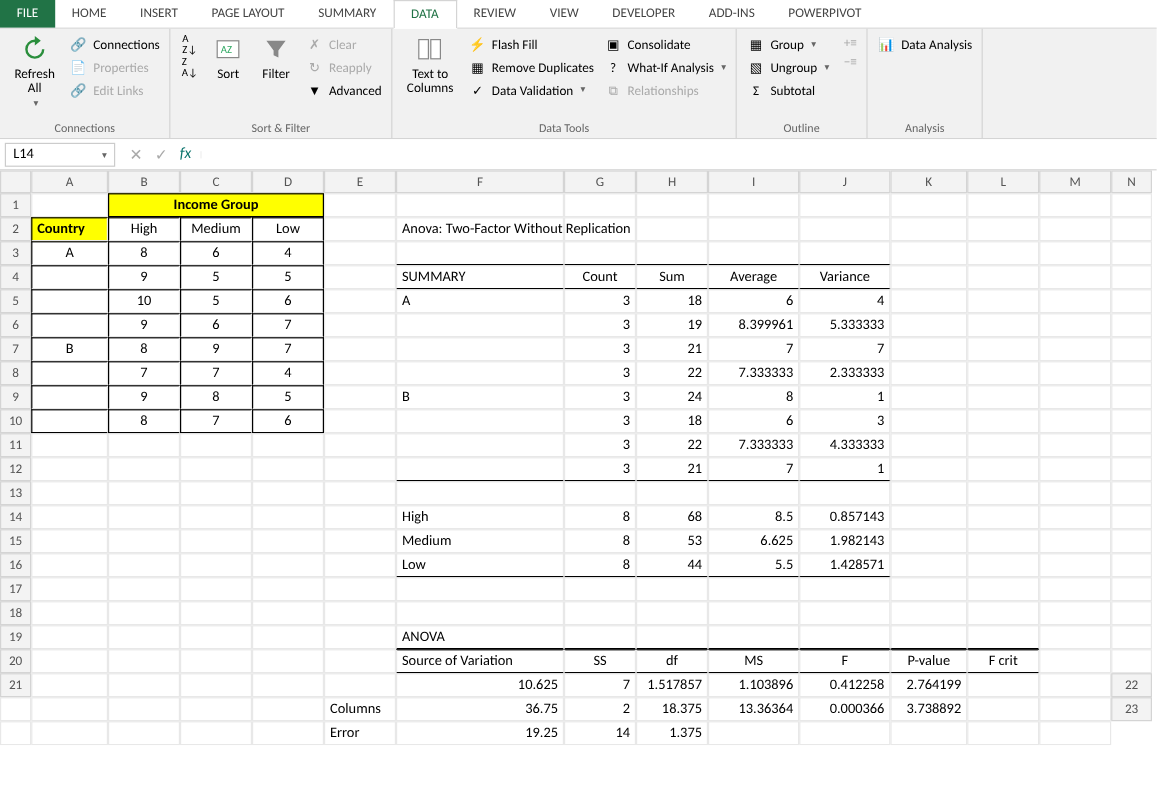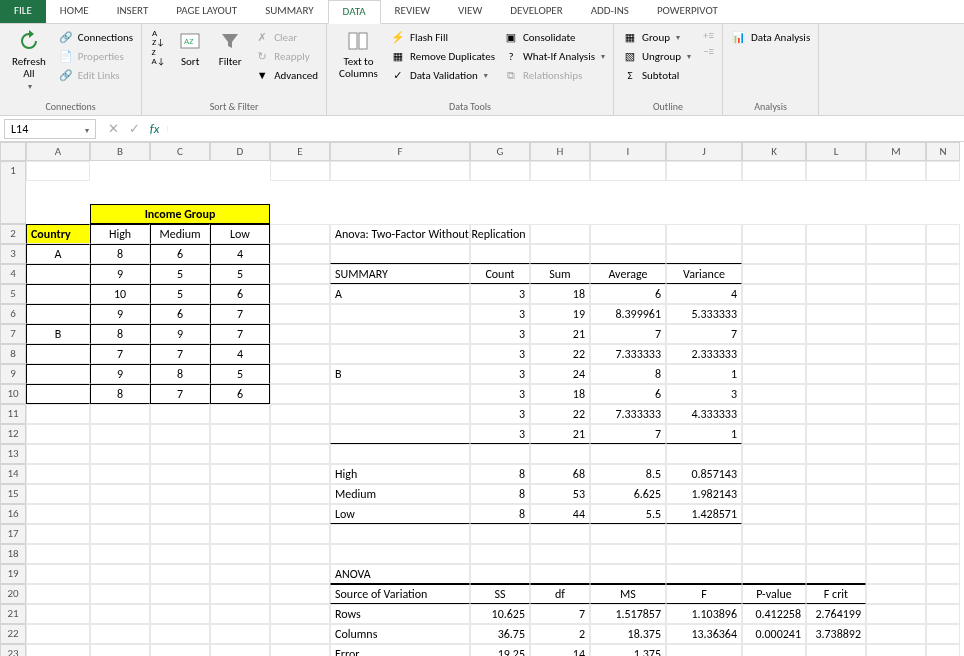--- a/index.html
+++ b/index.html
@@ -253,21 +253,21 @@
   <div class="hdr">G</div>
   <div class="hdr">H</div>
   <div class="hdr">I</div>
   <div class="hdr">J</div>
   <div class="hdr">K</div>
   <div class="hdr">L</div>
   <div class="hdr">M</div>
   <div class="hdr">N</div>
 <div class="rowhdr">1</div>
     <div class="cell"></div>
-    <div class="cell yellow b c bordT bordL bordR bordB" style="grid-column: span 3; margin-top: 43px;">Income Group</div>
+    <div class="cell yellow b c bordT bordL bordR bordB" style="grid-column: span 3;">Income Group</div>
     <div class="cell"></div>
     <div class="cell"></div>
     <div class="cell"></div>
     <div class="cell"></div>
     <div class="cell"></div>
     <div class="cell"></div>
     <div class="cell"></div>
     <div class="cell"></div>
     <div class="cell"></div>
     <div class="cell"></div>
@@ -555,41 +555,40 @@
     <div class="cell i c bordB bordT">P-value</div>
     <div class="cell i c bordB bordT">F crit</div>
     <div class="cell"></div>
     <div class="cell"></div>
     <div class="rowhdr">21</div>
     <div class="cell"></div>
     <div class="cell"></div>
     <div class="cell"></div>
     <div class="cell"></div>
     <div class="cell"></div>
-    <div class="cell">Rows</div>
     <div class="cell r">10.625</div>
     <div class="cell r">7</div>
     <div class="cell r">1.517857</div>
     <div class="cell r">1.103896</div>
     <div class="cell r">0.412258</div>
     <div class="cell r">2.764199</div>
     <div class="cell"></div>
     <div class="cell"></div>
     <div class="rowhdr">22</div>
     <div class="cell"></div>
     <div class="cell"></div>
     <div class="cell"></div>
     <div class="cell"></div>
     <div class="cell"></div>
     <div class="cell">Columns</div>
     <div class="cell r">36.75</div>
     <div class="cell r">2</div>
     <div class="cell r">18.375</div>
     <div class="cell r">13.36364</div>
-    <div class="cell r">0.000241</div>
+    <div class="cell r">0.000366</div>
     <div class="cell r">3.738892</div>
     <div class="cell"></div>
     <div class="cell"></div>
     <div class="rowhdr">23</div>
     <div class="cell"></div>
     <div class="cell"></div>
     <div class="cell"></div>
     <div class="cell"></div>
     <div class="cell"></div>
     <div class="cell">Error</div>

